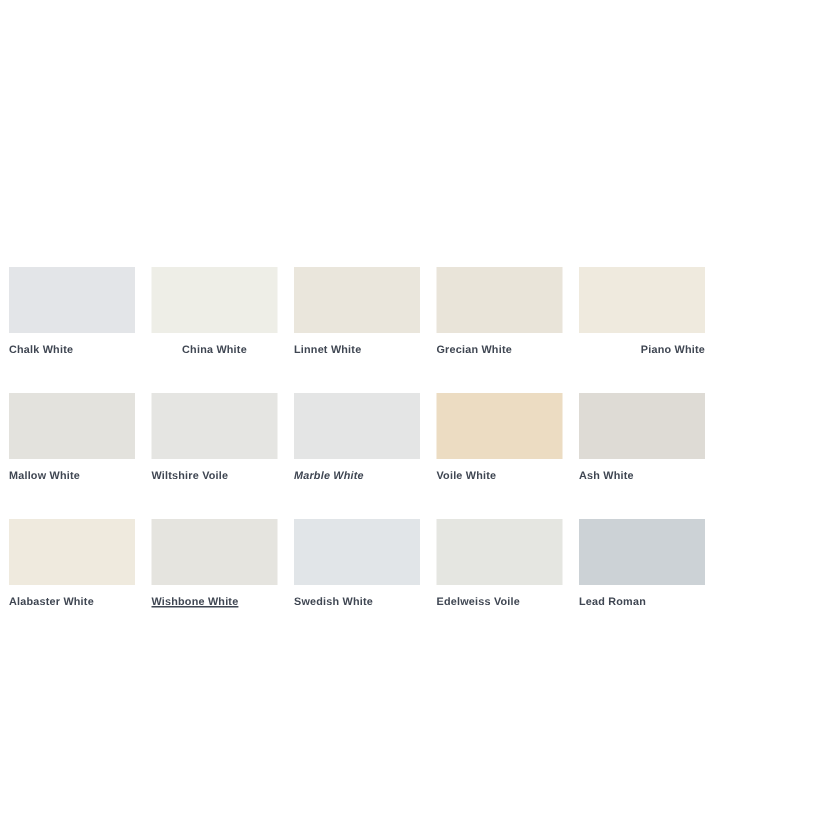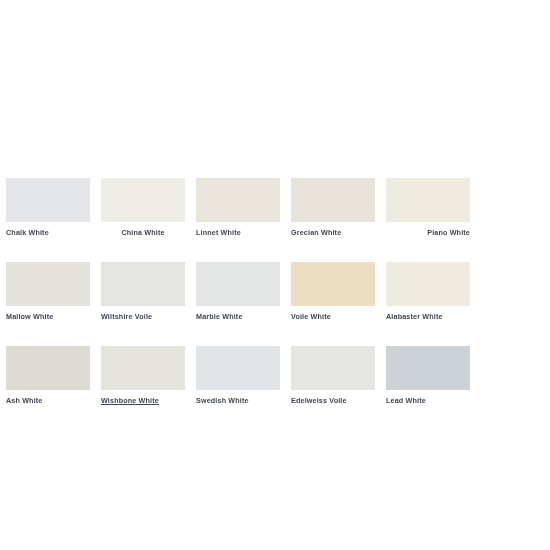--- a/index.html
+++ b/index.html
@@ -87,44 +87,44 @@
       <div class="swatch-cell">
         <span class="swatch-chip" style="background: rgb(227, 226, 221);"></span>
         <span class="swatch-label" style="color: rgb(63, 70, 82);">Mallow White</span>
       </div>
       <div class="swatch-cell">
         <span class="swatch-chip" style="background: rgb(229, 229, 226);"></span>
         <span class="swatch-label" style="color: rgb(63, 70, 82);">Wiltshire Voile</span>
       </div>
       <div class="swatch-cell">
         <span class="swatch-chip" style="background: rgb(228, 229, 229);"></span>
-        <span class="swatch-label" style="color: rgb(63, 70, 82);">Marble White</span>
+        <span class="swatch-label" style="color: rgb(63, 70, 82); font-style: italic;">Marble White</span>
       </div>
       <div class="swatch-cell">
         <span class="swatch-chip" style="background: rgb(236, 220, 194);"></span>
         <span class="swatch-label" style="color: rgb(63, 70, 82);">Voile White</span>
       </div>
       <div class="swatch-cell">
+        <span class="swatch-chip" style="background: rgb(222, 219, 213);"></span>
+        <span class="swatch-label" style="color: rgb(63, 70, 82);">Ash White</span>
+      </div>
+      <div class="swatch-cell">
         <span class="swatch-chip" style="background: rgb(239, 234, 222);"></span>
         <span class="swatch-label" style="color: rgb(63, 70, 82);">Alabaster White</span>
-      </div>
-      <div class="swatch-cell">
-        <span class="swatch-chip" style="background: rgb(222, 219, 213);"></span>
-        <span class="swatch-label" style="color: rgb(63, 70, 82);">Ash White</span>
       </div>
       <div class="swatch-cell">
         <span class="swatch-chip" style="background: rgb(229, 228, 223);"></span>
         <span class="swatch-label" style="color: rgb(63, 70, 82); text-decoration: underline;">Wishbone White</span>
       </div>
       <div class="swatch-cell">
         <span class="swatch-chip" style="background: rgb(225, 229, 232);"></span>
         <span class="swatch-label" style="color: rgb(63, 70, 82);">Swedish White</span>
       </div>
       <div class="swatch-cell">
         <span class="swatch-chip" style="background: rgb(229, 230, 225);"></span>
         <span class="swatch-label" style="color: rgb(63, 70, 82);">Edelweiss Voile</span>
       </div>
       <div class="swatch-cell">
         <span class="swatch-chip" style="background: rgb(204, 210, 214);"></span>
-        <span class="swatch-label" style="color: rgb(63, 70, 82);">Lead White</span>
+        <span class="swatch-label" style="color: rgb(63, 70, 82);">Lead Roman</span>
       </div>
     </div>
 </div>
 
 </body></html>

